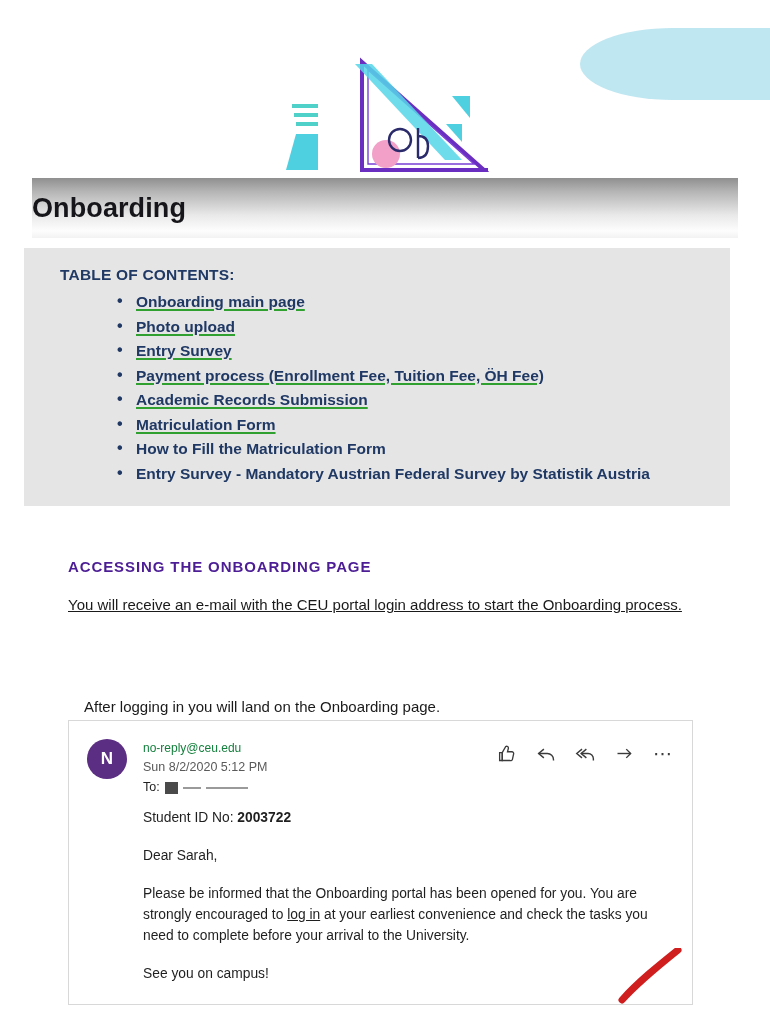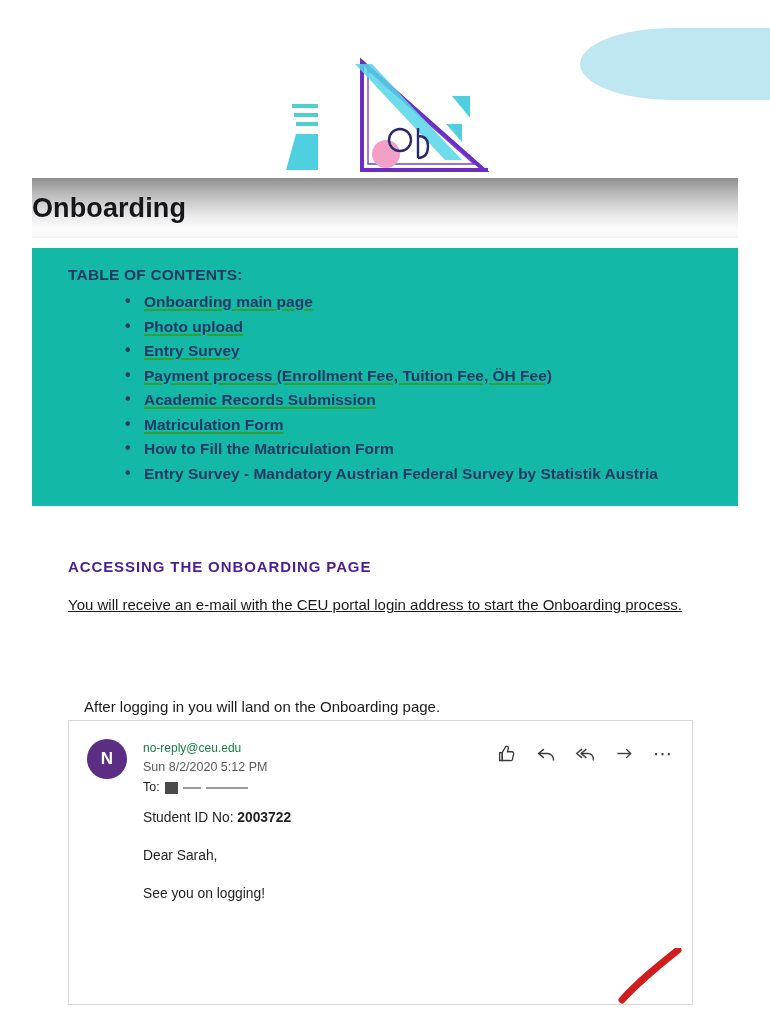--- a/index.html
+++ b/index.html
@@ -52,25 +52,25 @@
     padding-left: 0;
     font-size: 27px;
     font-weight: bold;
     color: #16161a;
     letter-spacing: .1px;
   }
 
   
   .toc-block {
     position: absolute;
-    left: 32px;
+    left: 24px;
     top: 248px;
     width: 706px;
     padding: 18px 0 20px 0;
-    background: #14b8a6;
+    background: #e5e5e5;
   }
   .toc-head {
     margin: 0 0 2px 36px;
     font-size: 15.5px;
     font-weight: bold;
     color: #1f3864;
     letter-spacing: .2px;
   }
   ul.toc-list {
     margin: 6px 0 0 0;
@@ -318,19 +318,22 @@
       <span class="act dots">⋯</span>
     </div>
   </div>
 
   <div class="mail-body">
     <p>
       <span>Student ID No:</span>
       <span class="sid">2003722</span>
     </p>
     <p>Dear Sarah,</p>
-    <p>See you on logging!</p>
+    <p>
+      <span>Please be informed that the Onboarding portal has been opened for you. You are strongly encouraged to </span><a class="inline-link" href="#">log in</a><span> at your earliest convenience and check the tasks you need to complete before your arrival to the University.</span>
+    </p>
+    <p>See you on campus!</p>
   </div>
 
   <svg class="red-swoosh" viewBox="0 0 120 60">
     <path d="M112 2 C92 18, 72 34, 56 52" stroke="#d01d1d" stroke-width="7" fill="none" stroke-linecap="round"></path>
   </svg>
 </div>
 
 </body></html>

